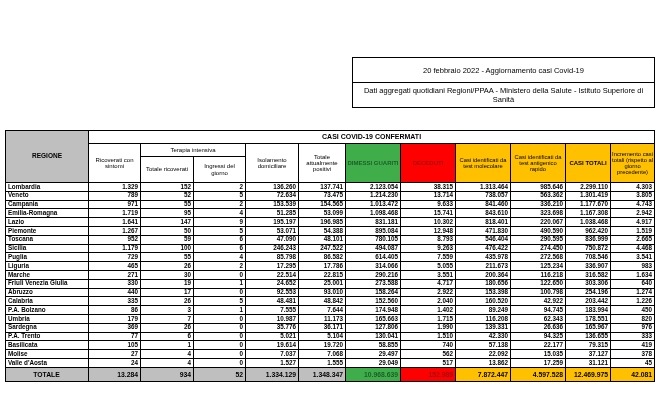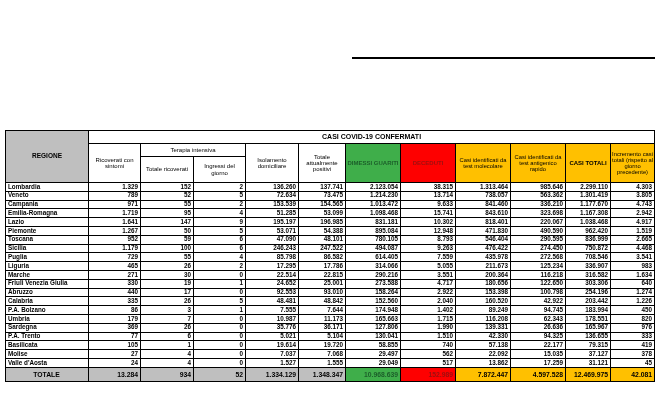--- a/index.html
+++ b/index.html
@@ -45,20 +45,22 @@
   tr.totale-row td.gray-cell{background:#bfbfbf;}
   tr.totale-row td.region{background:#bfbfbf;text-align:center;padding-left:0;}
   tr.totale-row td.green-cell{background:#3fae4a;color:#1c5e2a;}
   tr.totale-row td.red-cell{background:#fe0000;color:#9c0f0f;}
   tr.totale-row td.yellow-cell{background:#ffc000;color:#000;}
 </style>
 </head>
 <body>
 
 <div class="info-box">
+  <div class="info-row">20 febbraio 2022 - Aggiornamento casi Covid-19</div>
+  <div class="info-row">Dati aggregati quotidiani Regioni/PPAA - Ministero della Salute - Istituto Superiore di Sanità</div>
 </div>
 
 <table class="covid">
   <colgroup>
     <col style="width:83px">
       <col style="width:52px">
       <col style="width:53px">
     <col style="width:52px">
       <col style="width:53px">
       <col style="width:47px">

